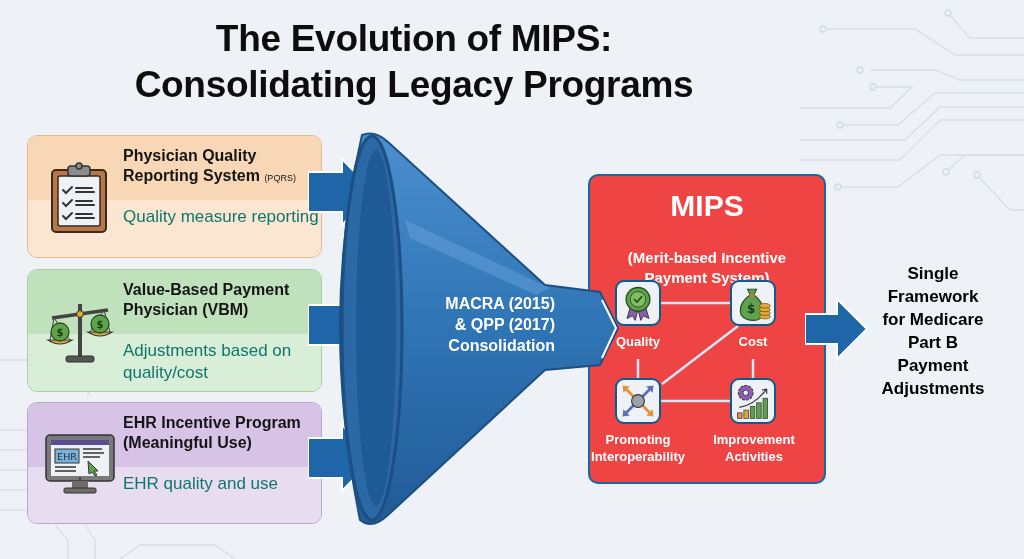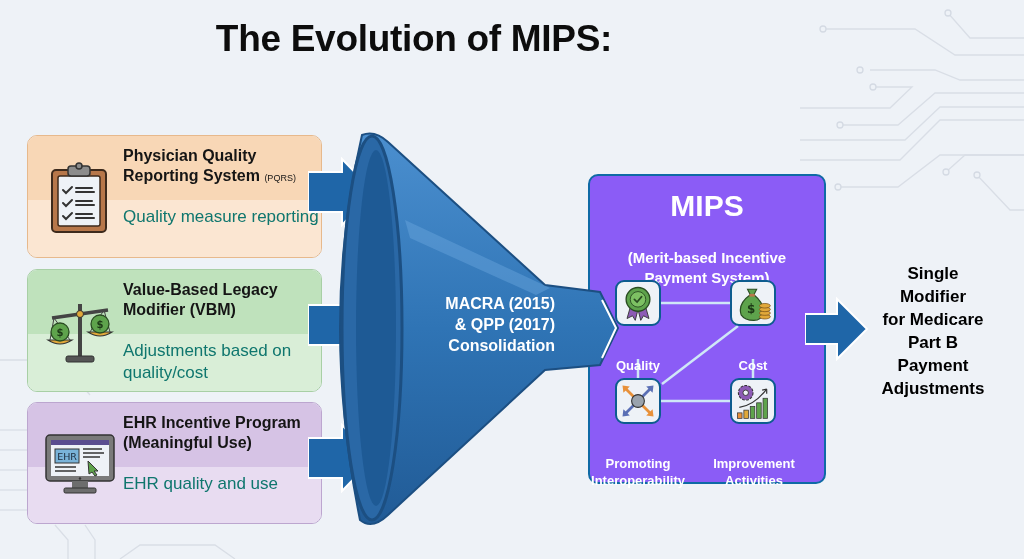--- a/index.html
+++ b/index.html
@@ -42,38 +42,38 @@
   .card.ehr .top { background: #d6c3e5; }
   .card.ehr .bottom { background: #e8dcf1; }
 
   .funnel { position: absolute; left: 300px; top: 120px; width: 320px; height: 420px; z-index: 3; }
   .funnel-text {
     position: absolute; left: 395px; top: 293px; width: 160px;
     text-align: right; color: #fff; font-weight: 700; font-size: 16px; line-height: 21px; z-index: 4;
   }
   .mips-box {
     position: absolute; left: 588px; top: 174px; width: 238px; height: 310px;
-    background: #8b5cf6; border: 2px solid #0f6aa5; border-radius: 10px; z-index: 2;
+    background: #ef4444; border: 2px solid #0f6aa5; border-radius: 10px; z-index: 2;
   }
   .mips-title {
     position: absolute; left: 0; top: 12px; width: 100%; text-align: center;
     color: #fff; font-weight: 700; font-size: 30px; line-height: 36px;
   }
   .mips-sub {
     position: absolute; left: 0; top: 48px; width: 100%; text-align: center;
     color: #fff; font-weight: 700; font-size: 15px; line-height: 20px; margin-top: 24px;
   }
   .pillar-lines { position: absolute; left: 0; top: 0; width: 238px; height: 310px; }
   .pillar {
     position: absolute; width: 46px; height: 46px; background: #eef2f7;
     border: 2px solid #0d5c8f; border-radius: 9px;
   }
   .pillar svg { width: 100%; height: 100%; }
   .pillar-label {
-    position: absolute; color: #fff; font-weight: 700; font-size: 13px; line-height: 17px; text-align: center; margin-top: 24px;
+    position: absolute; color: #fff; font-weight: 700; font-size: 13px; line-height: 17px; text-align: center;
   }
   .result-text {
     position: absolute; left: 868px; top: 262px; width: 130px;
     text-align: center; font-weight: 700; font-size: 17px; line-height: 23px; color: #000000; z-index: 2;
   }
   .arrow { position: absolute; z-index: 3; }
 </style>
 </head>
 <body>
 
@@ -107,20 +107,21 @@
     <circle cx="873" cy="87" r="3"></circle>
     <circle cx="840" cy="125" r="3"></circle>
     <circle cx="838" cy="187" r="3"></circle>
     <circle cx="946" cy="172" r="3"></circle>
     <circle cx="977" cy="175" r="3"></circle>
   </g>
 </svg>
 
 <div class="title">
   <div>The Evolution of MIPS:</div>
+  <div>Consolidating Legacy Programs</div>
 </div>
 
 <div class="card pqrs">
   <div class="top"></div>
   <div class="bottom"></div>
   <svg class="icon" viewBox="0 0 76 76">
     <rect x="10" y="12" width="54" height="62" rx="4" fill="#b7774a" stroke="#3d2a1c" stroke-width="2"></rect>
     <rect x="16" y="18" width="42" height="50" rx="2" fill="#eef2f7" stroke="#3d2a1c" stroke-width="1.5"></rect>
     <rect x="26" y="8" width="22" height="10" rx="3" fill="#8c8c8c" stroke="#333" stroke-width="1.5"></rect>
     <circle cx="37" cy="8" r="3" fill="#8c8c8c" stroke="#333" stroke-width="1.5"></circle>
@@ -155,21 +156,21 @@
     <path d="M 46 40 Q 58 48 70 40 Z" fill="#e0a83a" stroke="#333" stroke-width="1.2"></path>
     <line x1="12" y1="26" x2="8" y2="48" stroke="#444" stroke-width="1"></line>
     <line x1="12" y1="26" x2="28" y2="48" stroke="#444" stroke-width="1"></line>
     <line x1="62" y1="18" x2="48" y2="40" stroke="#444" stroke-width="1"></line>
     <line x1="62" y1="18" x2="68" y2="40" stroke="#444" stroke-width="1"></line>
     <ellipse cx="18" cy="40" rx="9" ry="9" fill="#5ea34c" stroke="#2a4d22" stroke-width="1.3"></ellipse>
     <ellipse cx="58" cy="32" rx="9" ry="9" fill="#5ea34c" stroke="#2a4d22" stroke-width="1.3"></ellipse>
     <text x="18" y="44" font-size="10" font-weight="700" text-anchor="middle" fill="#1d3a17" font-family="DejaVu Sans, sans-serif">$</text>
     <text x="58" y="36" font-size="10" font-weight="700" text-anchor="middle" fill="#1d3a17" font-family="DejaVu Sans, sans-serif">$</text>
   </svg>
-  <div class="name">Value-Based Legacy Modifier (VBM)</div>
+  <div class="name">Value-Based Payment Physician (VBM)</div>
   <div class="desc">Adjustments based on quality/cost</div>
 </div>
 
 <div class="card ehr">
   <div class="top"></div>
   <div class="bottom"></div>
   <svg class="icon" viewBox="0 0 76 76">
     <rect x="4" y="10" width="68" height="46" rx="4" fill="#7a7a7a" stroke="#333" stroke-width="1.5"></rect>
     <rect x="9" y="15" width="58" height="36" fill="#eef2f7"></rect>
     <rect x="9" y="15" width="58" height="5" fill="#5a4d8f"></rect>
@@ -301,18 +302,18 @@
     <div>Activities</div>
   </div>
 </div>
 
 <svg class="arrow" style="left:805px;top:297px;width:64px;height:64px;" viewBox="0 0 64 64">
   <path d="M 0 17 L 32 17 L 32 2 L 62 32 L 32 62 L 32 47 L 0 47 Z" fill="#1f66a8" stroke="#fff" stroke-width="2"></path>
 </svg>
 
 <div class="result-text">
   <div>Single</div>
-  <div>Modifier</div>
+  <div>Framework</div>
   <div>for Medicare</div>
   <div>Part B</div>
   <div>Payment</div>
   <div>Adjustments</div>
 </div>
 
 </body></html>

